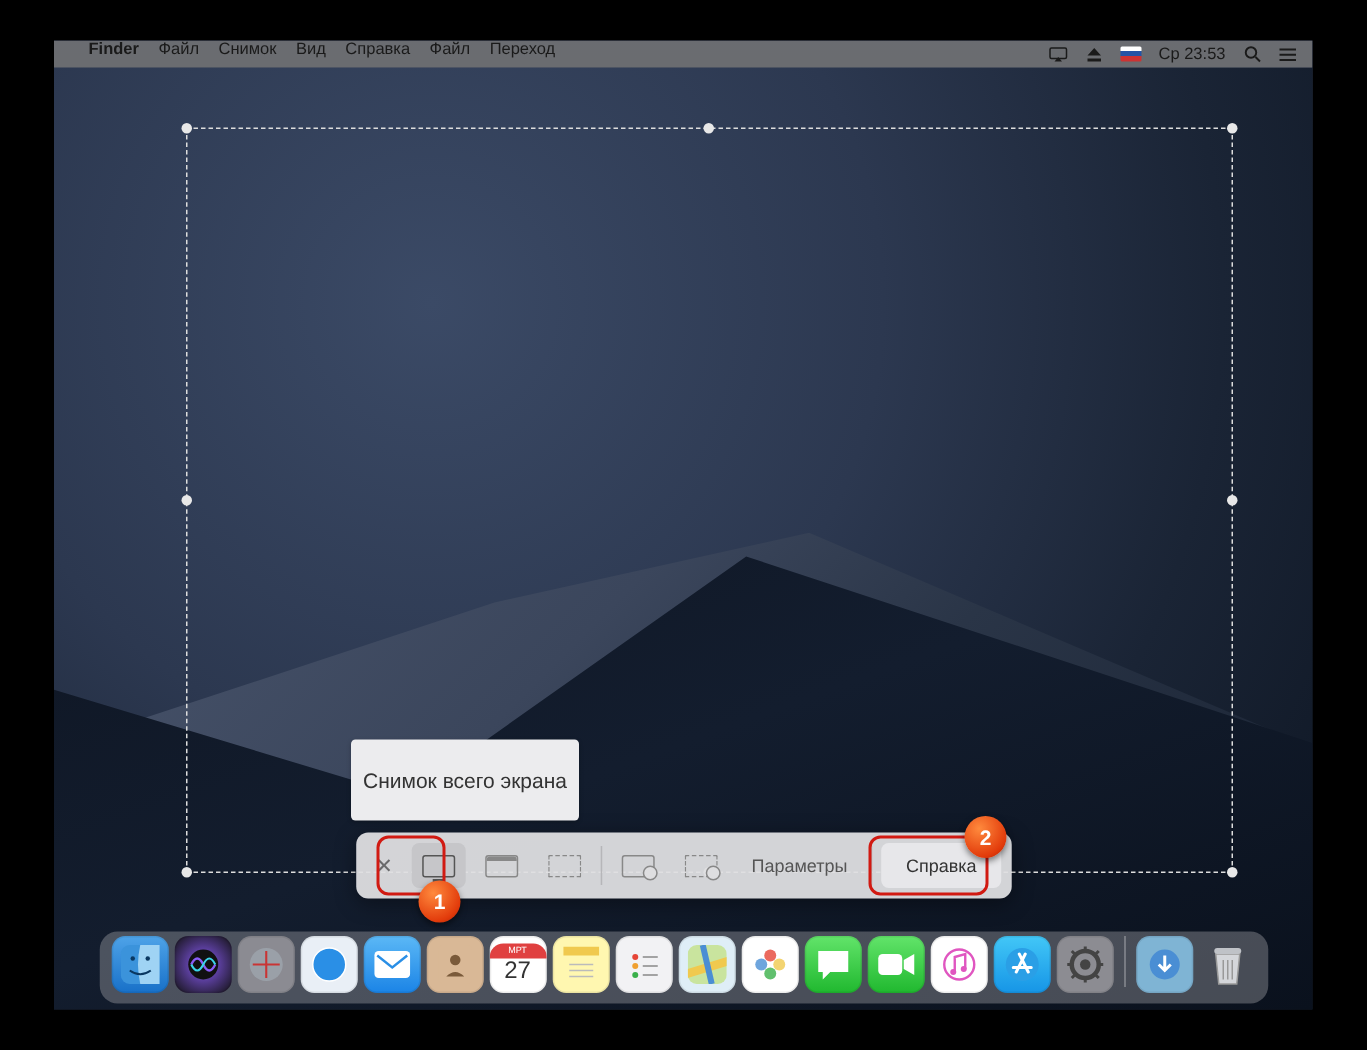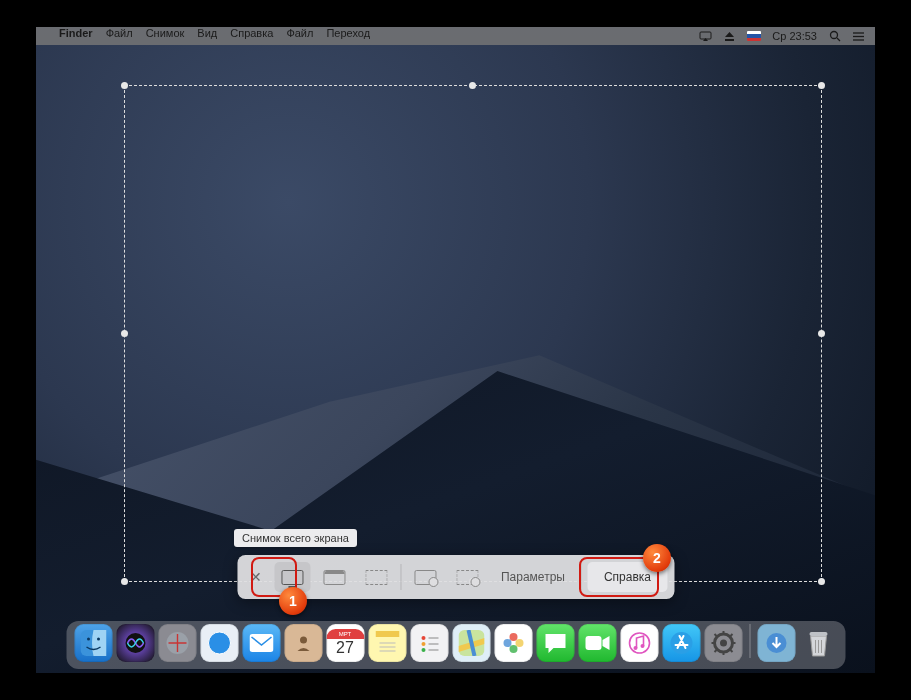--- a/index.html
+++ b/index.html
@@ -77,22 +77,22 @@
   .h-ml{top:calc(50% - 4px);left:-4px}.h-mr{top:calc(50% - 4px);right:-4px}
   .h-bl{bottom:-4px;left:-4px}.h-bc{bottom:-4px;left:calc(50% - 4px)}.h-br{bottom:-4px;right:-4px}
 
   
   .tooltip {
     position:absolute;
     left: 198px;
     bottom: 126px;
     background:#ececee;
     color:#333;
-    font-size:11px;
-    padding:3px 8px;
+    font-size:14px;
+    padding:19px 8px;
     border-radius:3px;
     box-shadow:0 1px 3px rgba(0,0,0,0.25);
     z-index:45;
   }
 
   
   .shot-bar {
     position: absolute;
     left: 50%;
     bottom: 74px;

